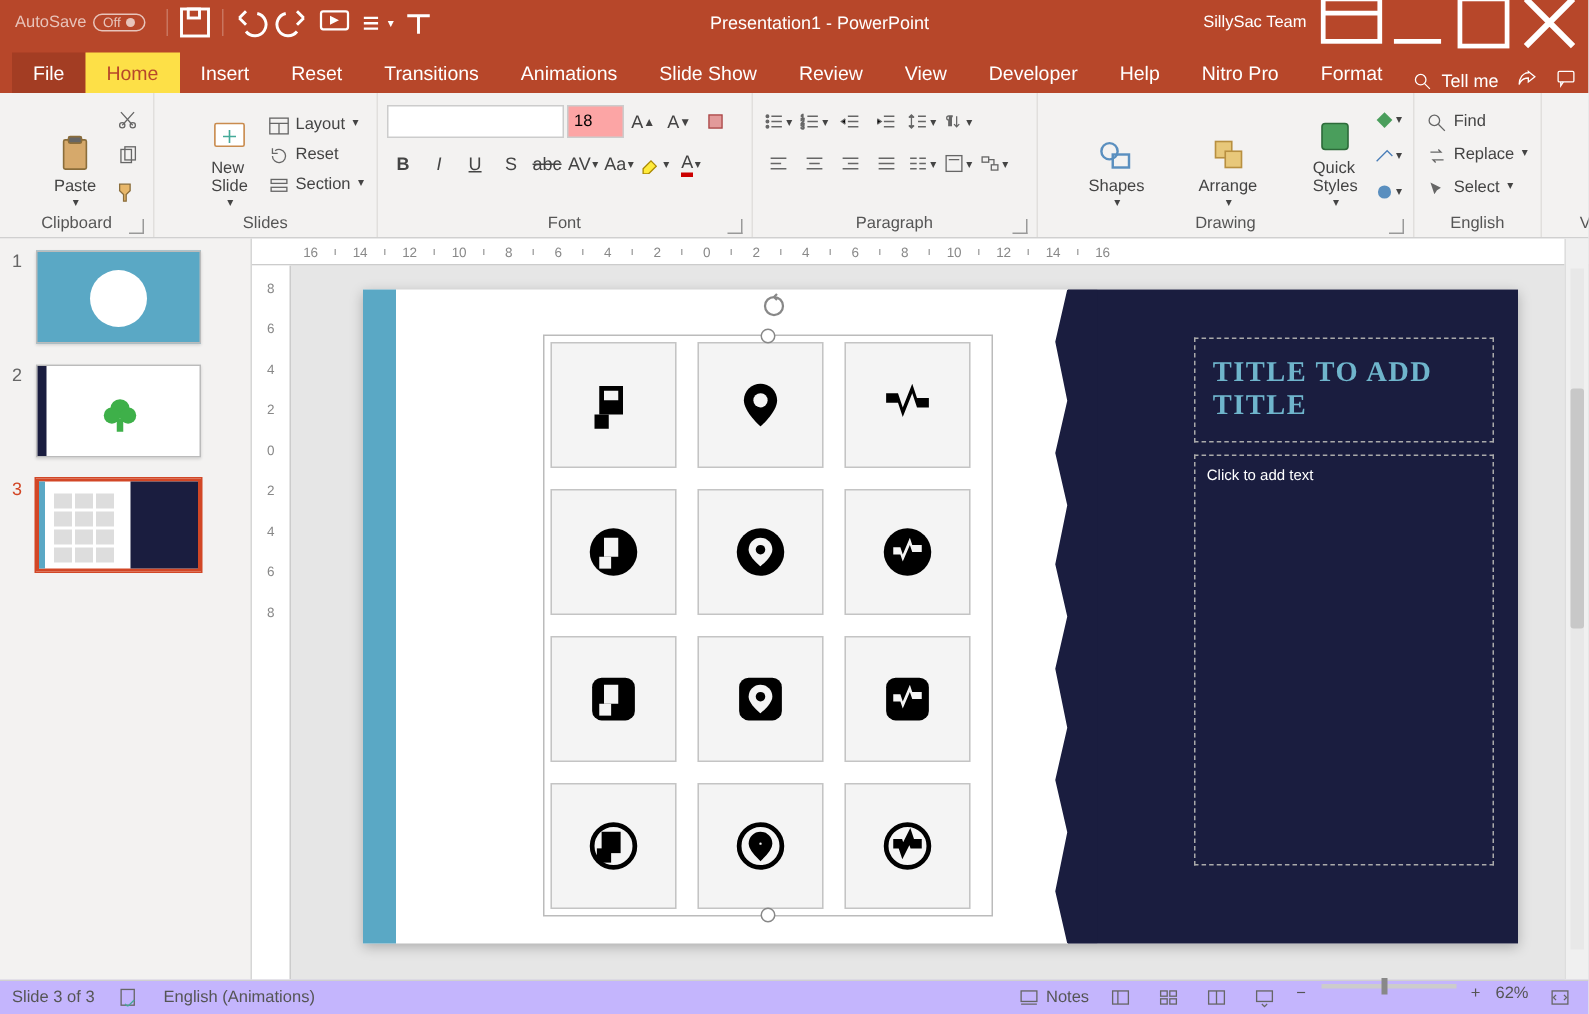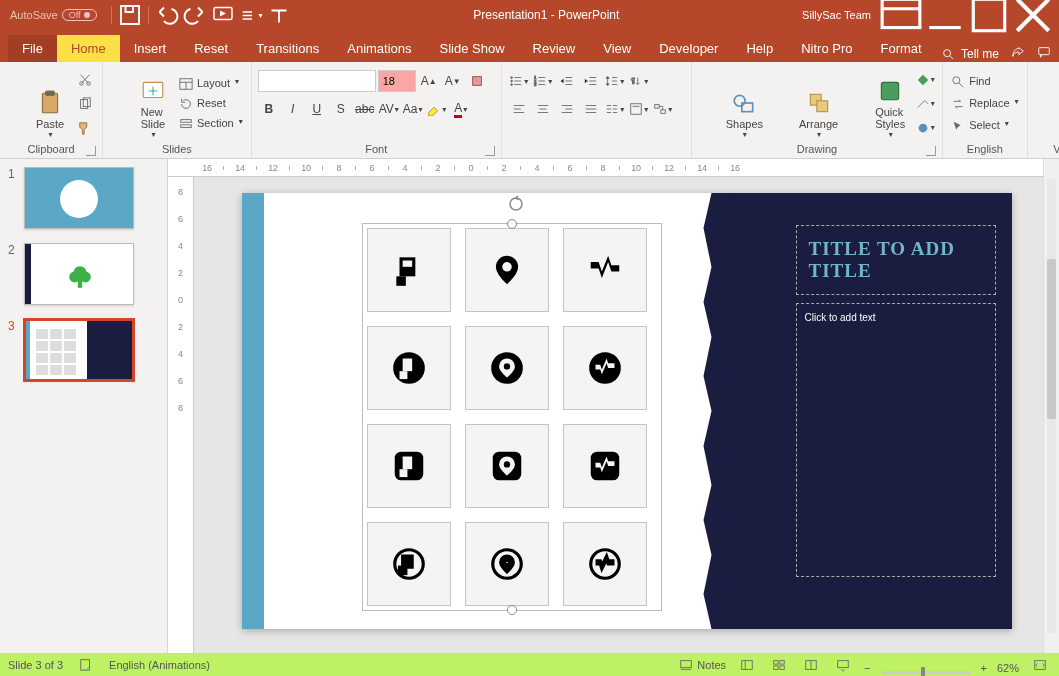--- a/index.html
+++ b/index.html
@@ -73,22 +73,22 @@
 .icon-grid::after { left: 50%; bottom:-5px; transform:translateX(-50%);}
 .icon-cell { border: 1px solid #c4c4c4; display:flex; align-items:center; justify-content:center; background:#f4f4f4;}
 .icon-cell svg { width: 38px; height: 38px; }
 .rotate-handle { position:absolute; left: 265px; top: 2px; width:18px; height:18px;}
 .rotate-handle svg { width:18px; height:18px;}
 .scroll-v { position:absolute; right:0; top:0; width:16px; height:100%; background:#f0f0f0; border-left:1px solid #ddd;}
 .scroll-v .track { position:absolute; top:20px; bottom:20px; left:3px; right:3px; background:#e8e8e8;}
 .scroll-v .thumbbar { position:absolute; top: 100px; left:3px; right:3px; height: 160px; background:#c8c8c8; border-radius:2px;}
 
 
-.status { height: 23px; background: #bef264; border-top: 1px solid #d0d0d0; display:flex; align-items:center; font-size:11px; color:#555; padding: 0 8px; gap: 16px;}
-.status .right { margin-left:auto; display:flex; align-items:flex-end; gap:10px;}
+.status { height: 23px; background: #c4b5fd; border-top: 1px solid #d0d0d0; display:flex; align-items:center; font-size:11px; color:#555; padding: 0 8px; gap: 16px;}
+.status .right { margin-left:auto; display:flex; align-items:flex-start; gap:10px;}
 .status .right .vbtn { width:22px; height:18px; display:flex; align-items:center; justify-content:center; cursor:pointer;}
 .status .right .vbtn svg{width:14px;height:14px;}
 .status .zoom-slider { width: 90px; height:3px; background:#ccc; position:relative;}
 .status .zoom-slider .handle{ position:absolute; left:40px; top:-4px; width:4px; height:11px; background:#888;}
 .caret{ font-size:8px; margin-left:1px;}
 </style>
 </head>
 <body>
 
 <div class="titlebar">
@@ -399,20 +399,21 @@
         <div class="iconbtn">
             <svg viewBox="0 0 16 16" stroke="#666" fill="none">
               <rect x="2" y="3" width="5" height="4"></rect>
               <rect x="9" y="9" width="5" height="4"></rect>
               <path d="M7 5h4v4"></path>
             </svg>
             <span class="caret">▾</span>
           </div>
       </div>
     </div>
+    <div class="label"><span>Paragraph</span><span class="launcher"></span></div>
   </div>
 
   <div class="group">
     <div class="controls">
       <div class="bigbtn">
           <svg viewBox="0 0 24 24" fill="none" stroke="#5a8fbf" stroke-width="1.5">
             <circle cx="8" cy="10" r="5"></circle>
             <rect x="10" y="12" width="10" height="8"></rect>
           </svg>
           <span>Shapes</span>

